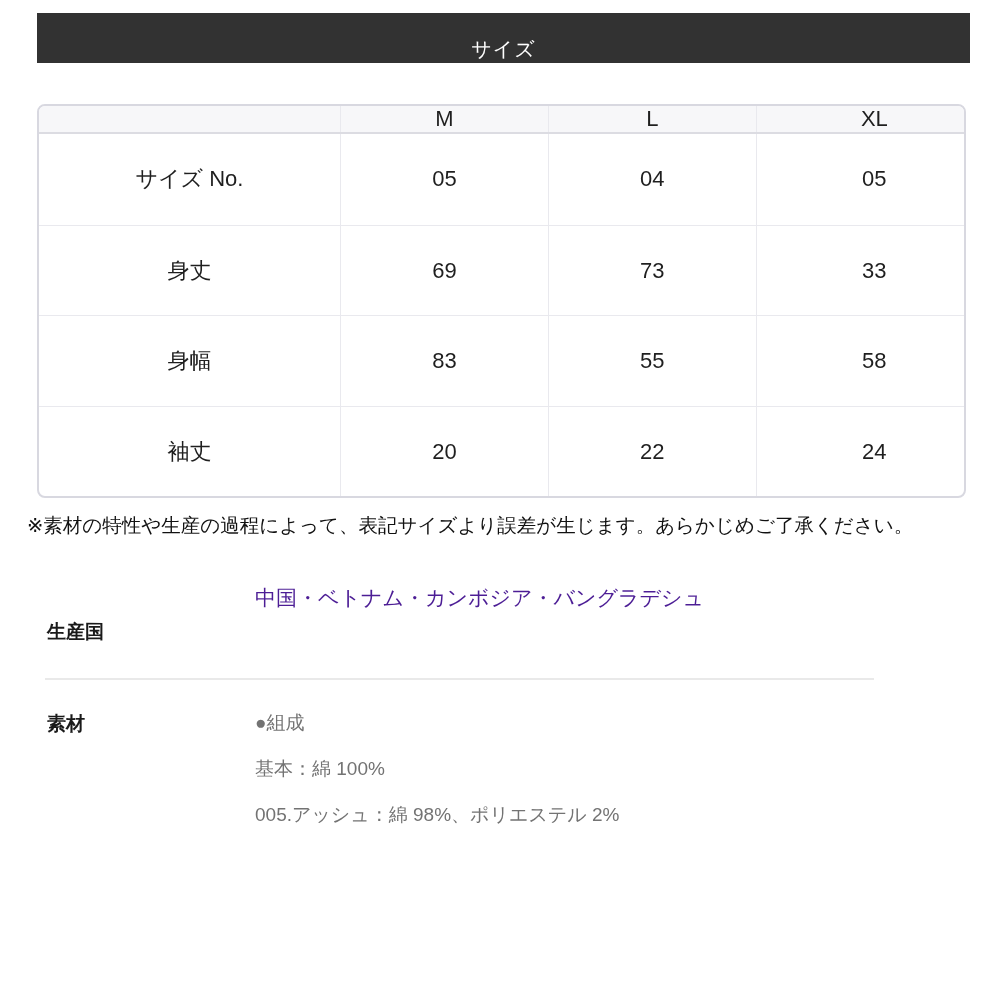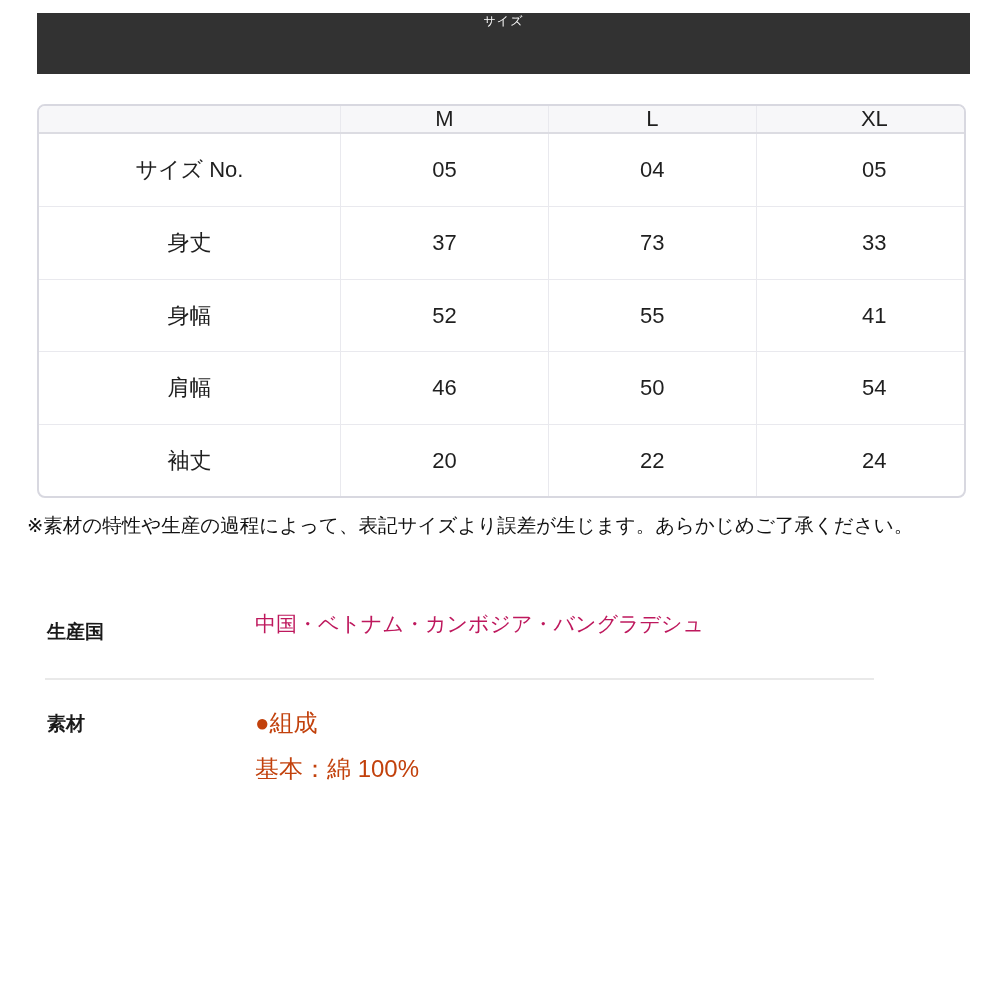--- a/index.html
+++ b/index.html
@@ -15,27 +15,27 @@
     color: #1f1f1f;
     overflow: hidden;
   }
 
   
   .header-bar {
     position: absolute;
     left: 37px;
     top: 13px;
     width: 933px;
-    height: 61px;
+    height: 50px;
     background: #323232;
     color: #ffffff;
     display: flex;
-    align-items: flex-start;
+    align-items: flex-end;
     justify-content: center;
-    font-size: 12px;
+    font-size: 20px;
     letter-spacing: 1px;
   }
 
   
   .size-table-wrap {
     position: absolute;
     left: 37px;
     top: 104px;
     width: 929px;
     height: 394px;
@@ -89,39 +89,39 @@
     position: absolute;
     left: 47px;
     font-size: 19px;
     font-weight: 700;
     color: #1a1a1a;
   }
   .country-label { top: 619px; }
   .country-value {
     position: absolute;
     left: 255px;
-    top: 610px;
+    top: 584px;
     font-size: 21px;
-    color: #be185d;
+    color: #4c1d95;
   }
   .divider {
     position: absolute;
     left: 45px;
     top: 678px;
     width: 829px;
     height: 2px;
     background: #e9e9e9;
   }
   .material-label { top: 711px; }
   .material-lines {
     position: absolute;
     left: 255px;
     top: 700px;
-    font-size: 24px;
-    color: #c2410c;
+    font-size: 19px;
+    color: #737373;
   }
   .material-lines .line {
     line-height: 46px;
     white-space: nowrap;
   }
 </style>
 </head>
 <body>
 
 <div class="header-bar">
@@ -146,35 +146,29 @@
     </thead>
     <tbody>
       <tr>
         <td>サイズ No.</td>
         <td>05</td>
         <td>04</td>
         <td>05</td>
       </tr>
       <tr>
         <td>身丈</td>
-        <td>37</td>
+        <td>69</td>
         <td>73</td>
         <td>33</td>
       </tr>
       <tr>
         <td>身幅</td>
-        <td>52</td>
+        <td>83</td>
         <td>55</td>
-        <td>41</td>
-      </tr>
-      <tr>
-        <td>肩幅</td>
-        <td>46</td>
-        <td>50</td>
-        <td>54</td>
+        <td>58</td>
       </tr>
       <tr>
         <td>袖丈</td>
         <td>20</td>
         <td>22</td>
         <td>24</td>
       </tr>
     </tbody>
   </table>
 </div>
@@ -183,13 +177,14 @@
 
 <div class="section-label country-label">生産国</div>
 <div class="country-value">中国・ベトナム・カンボジア・バングラデシュ</div>
 
 <div class="divider"></div>
 
 <div class="section-label material-label">素材</div>
 <div class="material-lines">
   <div class="line">●組成</div>
   <div class="line">基本：綿 100%</div>
+  <div class="line">005.アッシュ：綿 98%、ポリエステル 2%</div>
 </div>
 
 </body></html>

